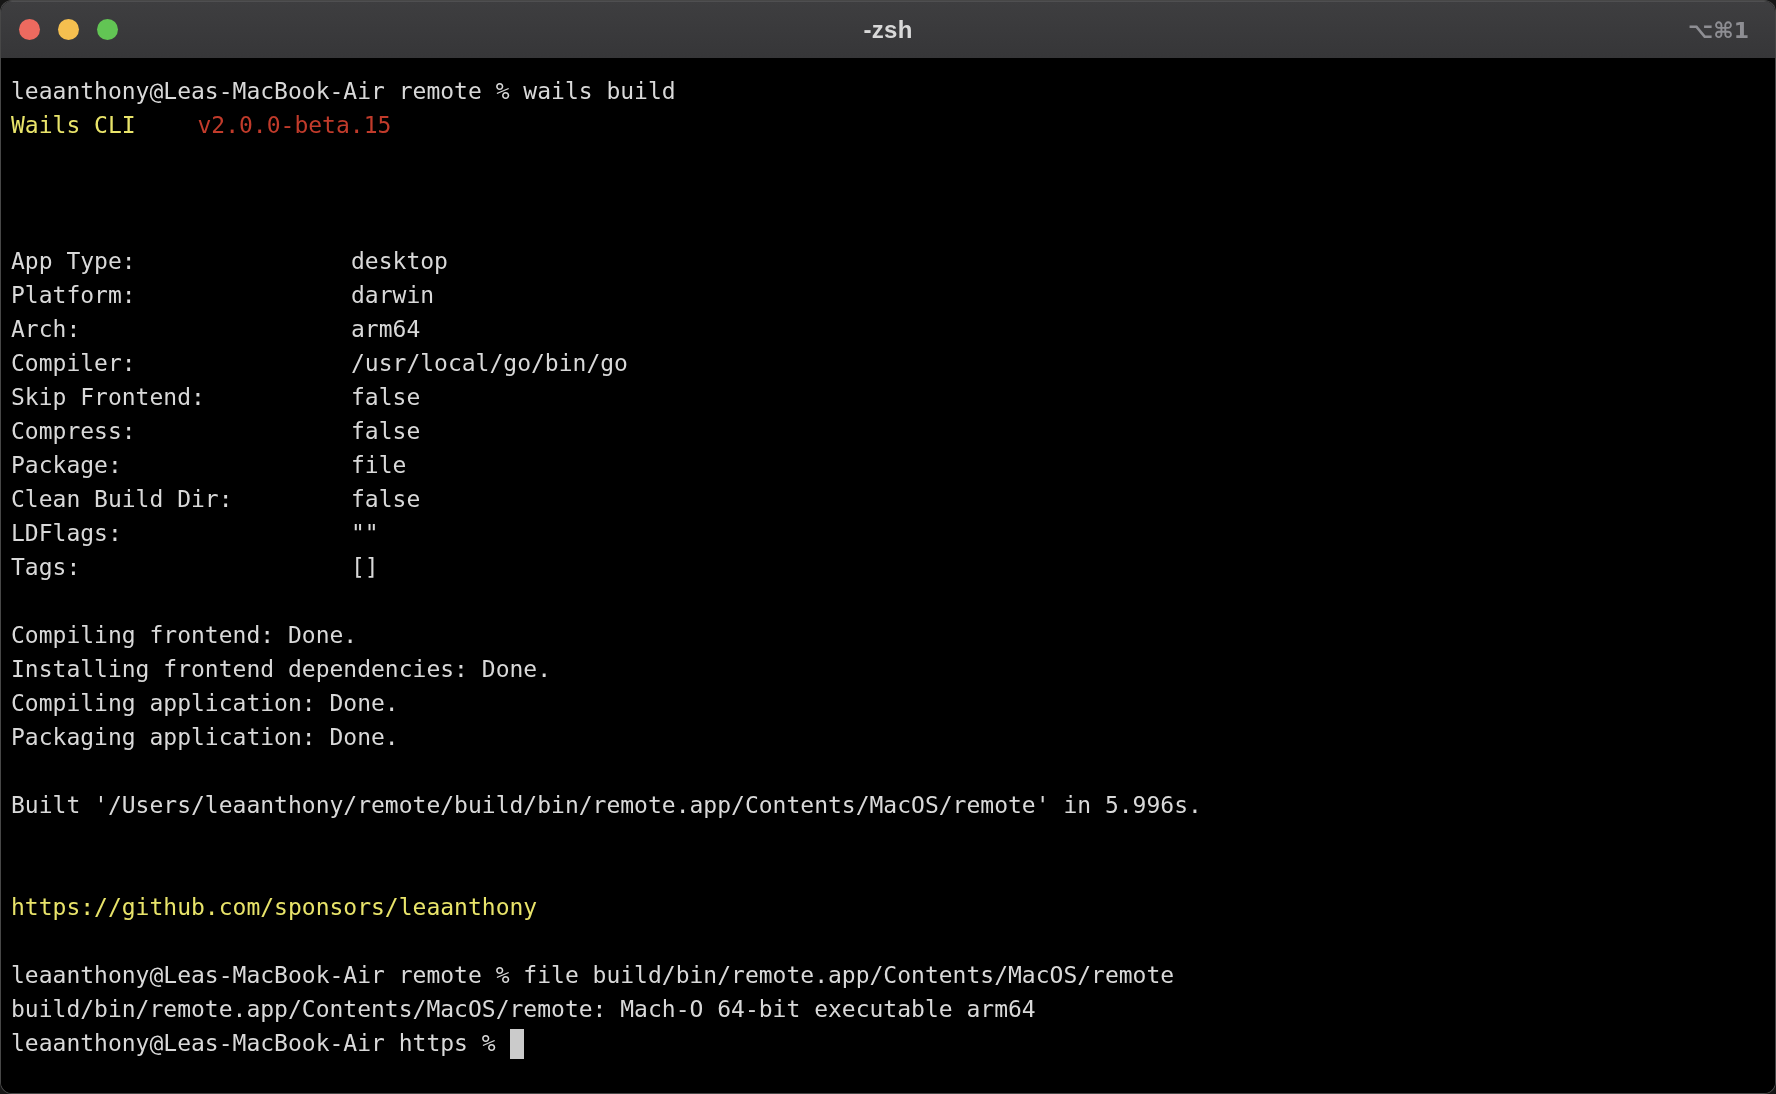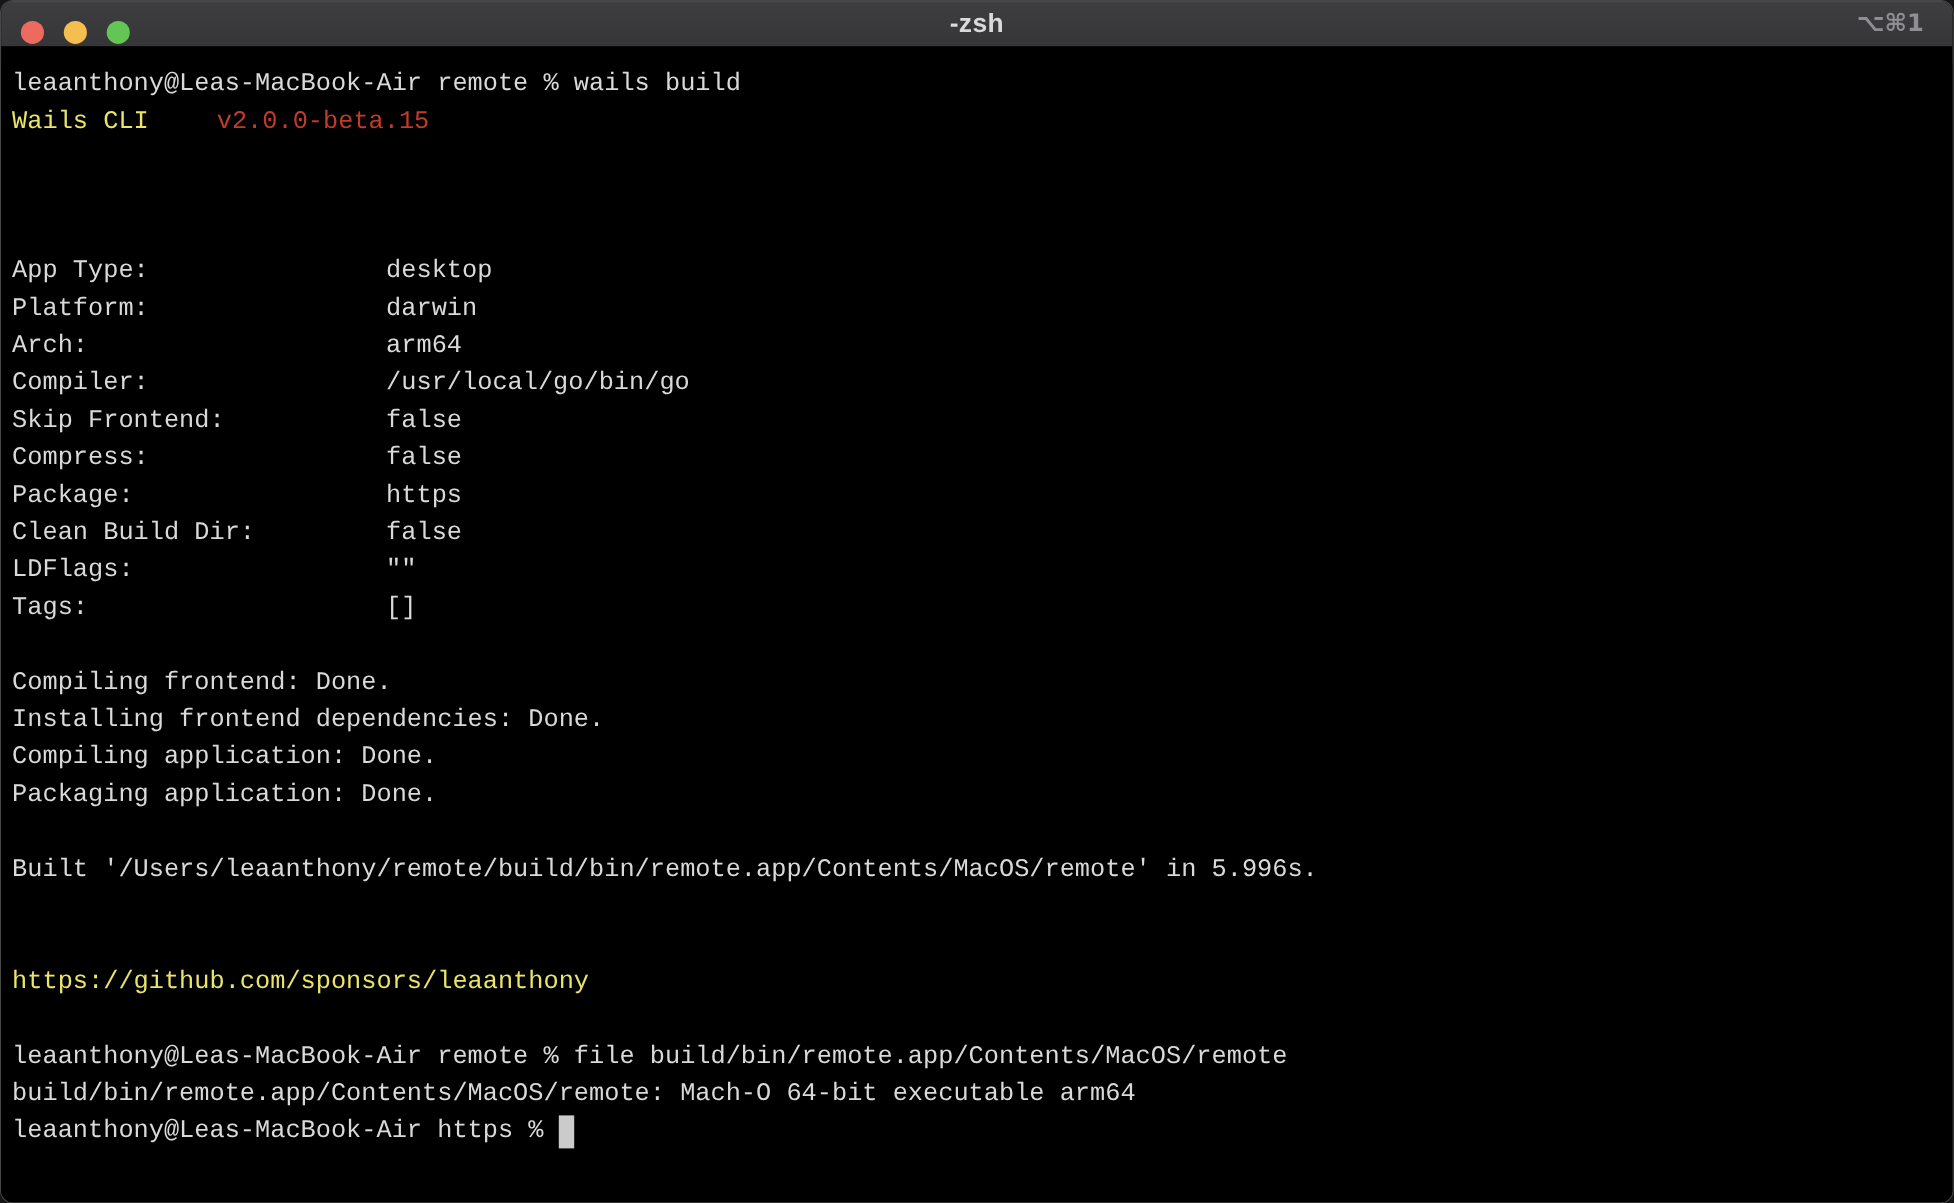--- a/index.html
+++ b/index.html
@@ -15,21 +15,21 @@
     inset: 0;
     border-radius: 12px;
     border: 1px solid rgba(255,255,255,0.28);
     box-sizing: border-box;
     overflow: hidden;
     background: var(--term-bg, #000);
     font-family: "DejaVu Sans Mono", "Liberation Mono", monospace;
   }
   .titlebar {
     position: relative;
-    height: 41px;
+    height: 57px;
     background: linear-gradient(to bottom, #3e3e40, #363638);
     box-shadow: inset 0 1px 0 rgba(255,255,255,0.09);
     display: flex;
     align-items: center;
   }
   .traffic {
     position: absolute;
     top: 18px;
     left: 18px;
     display: flex;
@@ -67,24 +67,23 @@
     color: #8e8e93;
     user-select: none;
   }
   .screen {
     position: absolute;
     top: 57px;
     left: 0;
     right: 0;
     bottom: 0;
     background: var(--term-bg, #000);
-    padding: 1px 10px 0 10px;
+    padding: 16px 10px 0 10px;
     box-sizing: border-box;
     overflow: hidden;
-    font-family: Liberation Mono, monospace;
   }
   .line {
     height: 34px;
     line-height: 34px;
     font-size: 23px;
     white-space: pre;
     color: var(--fg, #d9d9d9);
   }
   .kv-label {
     display: inline-block;
@@ -120,21 +119,21 @@
       <div class="line"><span class="c-yellow">Wails CLI </span><span class="c-red">v2.0.0-beta.15</span></div>
       <div class="line"></div>
       <div class="line"></div>
       <div class="line"></div>
       <div class="line"><span class="kv-label c-fg">App Type:</span><span class="c-fg">desktop</span></div>
       <div class="line"><span class="kv-label c-fg">Platform:</span><span class="c-fg">darwin</span></div>
       <div class="line"><span class="kv-label c-fg">Arch:</span><span class="c-fg">arm64</span></div>
       <div class="line"><span class="kv-label c-fg">Compiler:</span><span class="c-fg">/usr/local/go/bin/go</span></div>
       <div class="line"><span class="kv-label c-fg">Skip Frontend:</span><span class="c-fg">false</span></div>
       <div class="line"><span class="kv-label c-fg">Compress:</span><span class="c-fg">false</span></div>
-      <div class="line"><span class="kv-label c-fg">Package:</span><span class="c-fg">https</span></div>
+      <div class="line"><span class="kv-label c-fg">Package:</span><span class="c-fg">file</span></div>
       <div class="line"><span class="kv-label c-fg">Clean Build Dir:</span><span class="c-fg">false</span></div>
       <div class="line"><span class="kv-label c-fg">LDFlags:</span><span class="c-fg">""</span></div>
       <div class="line"><span class="kv-label c-fg">Tags:</span><span class="c-fg">[]</span></div>
       <div class="line"></div>
       <div class="line"><span class="c-fg">Compiling frontend: Done.</span></div>
       <div class="line"><span class="c-fg">Installing frontend dependencies: Done.</span></div>
       <div class="line"><span class="c-fg">Compiling application: Done.</span></div>
       <div class="line"><span class="c-fg">Packaging application: Done.</span></div>
       <div class="line"></div>
       <div class="line"><span class="c-fg">Built '/Users/leaanthony/remote/build/bin/remote.app/Contents/MacOS/remote' in 5.996s.</span></div>

